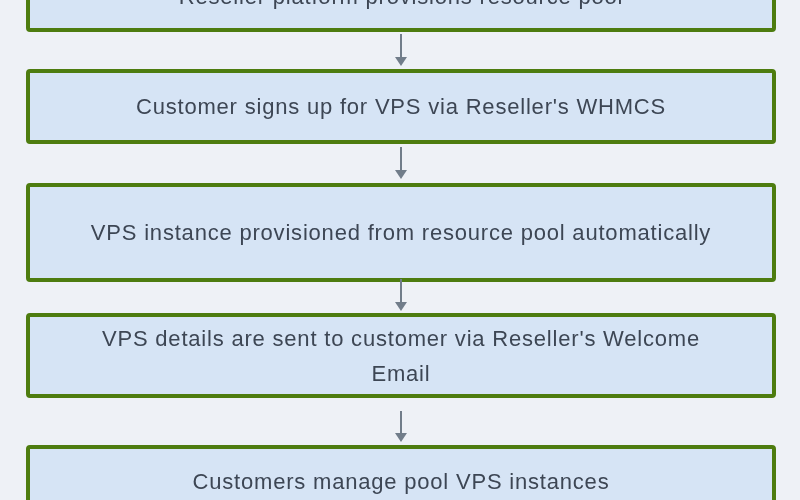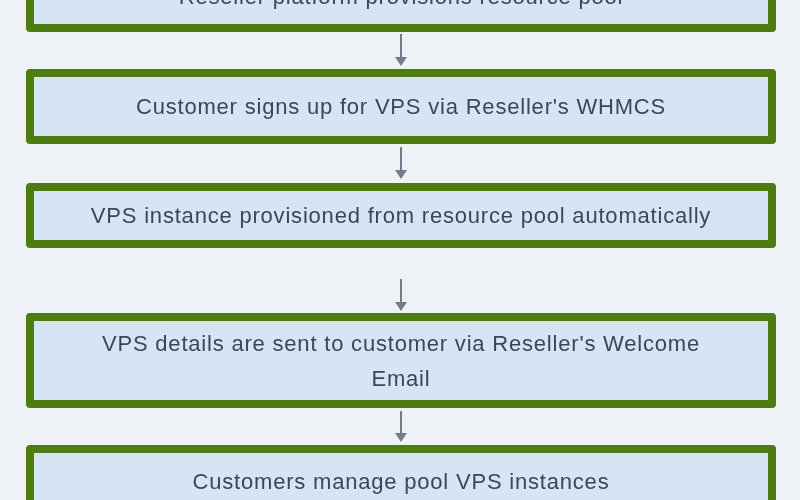--- a/index.html
+++ b/index.html
@@ -18,21 +18,21 @@
     width: 800px;
     height: 500px;
     overflow: hidden;
   }
   .node {
     position: absolute;
     left: 26px;
     width: 750px;
     box-sizing: border-box;
     background: #d6e4f5;
-    border: 8px solid #4d7c0f;
+    border: 4px solid #4d7c0f;
     border-radius: 4px;
     display: flex;
     align-items: center;
     justify-content: center;
     color: #3d4654;
     font-size: 22px;
     letter-spacing: 0.8px;
     text-align: center;
   }
   .node-label {
@@ -58,23 +58,23 @@
     height: 0;
     border-left: 6px solid transparent;
     border-right: 6px solid transparent;
     border-top: 9px solid #717d8a;
   }
   
   .n1 { top: -40px; height: 72px; }
   .a1 { top: 34px; }
   .n2 { top: 69px;  height: 75px; }
   .a2 { top: 147px; }
-  .n3 { top: 183px; height: 65px; }
+  .n3 { top: 183px; height: 99px; }
   .a3 { top: 279px; }
-  .n4 { top: 313px; height: 95px; }
+  .n4 { top: 313px; height: 85px; }
   .a4 { top: 411px; }
   .a4 .arrow-line { height: 22px; }
   .n5 { top: 445px; height: 72px; }
 </style>
 </head>
 <body>
 
 <div class="canvas">
 
   <div class="node n1">

